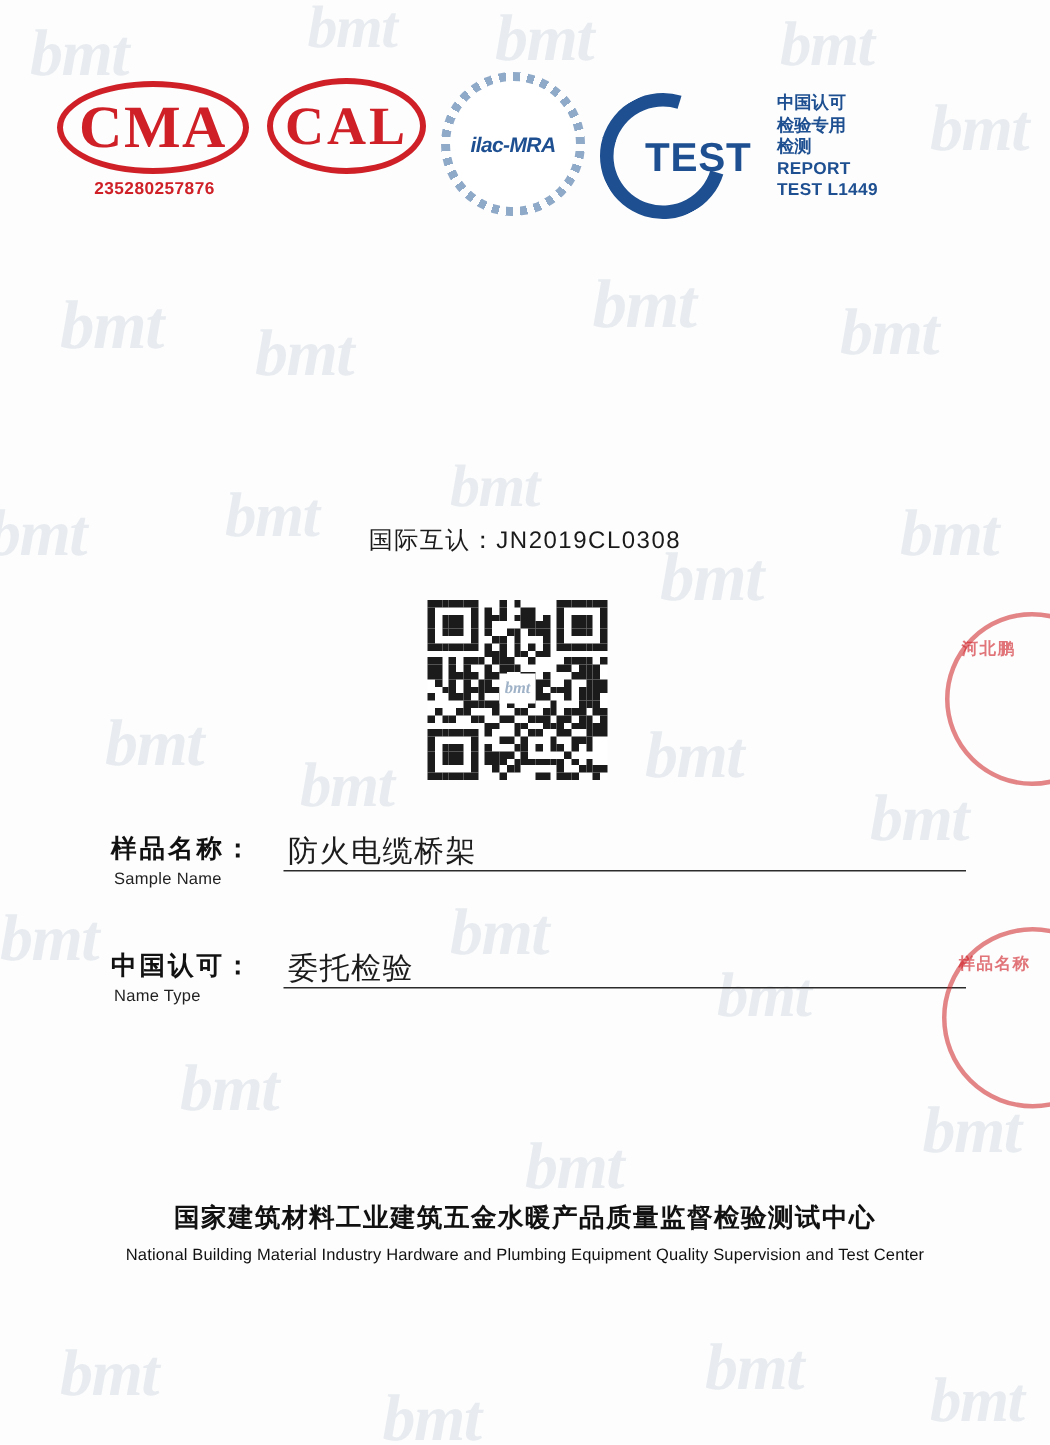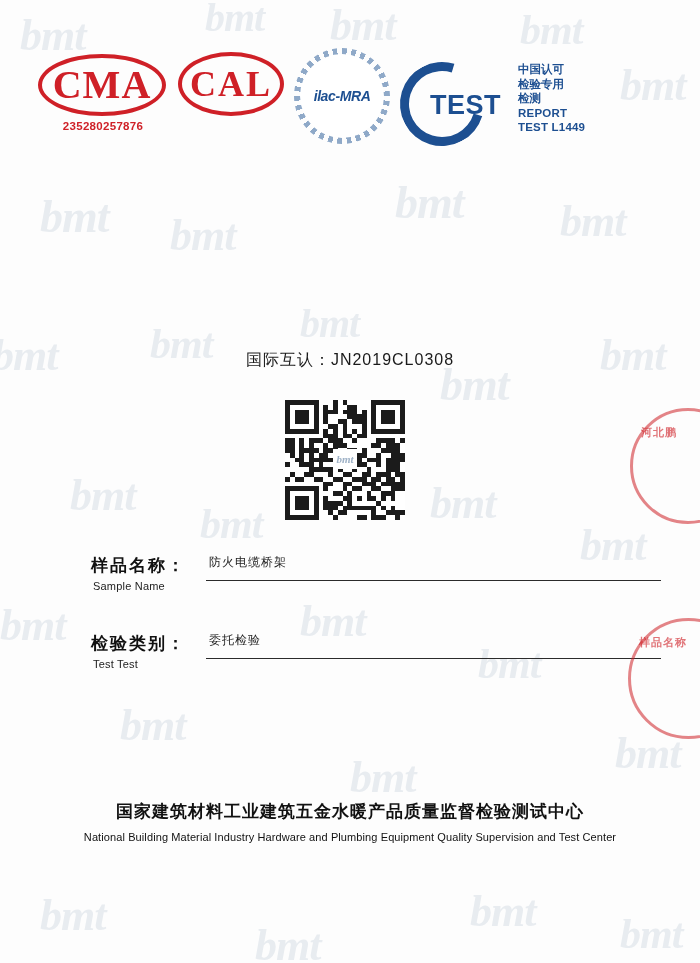--- a/index.html
+++ b/index.html
@@ -255,21 +255,21 @@
     font-style: italic;
     font-weight: bold;
     font-size: 11px;
     color: #9fb2c7;
   }
 
   
   .fields {
     position: absolute;
     top: 548px;
-    left: 91px;
+    left: 74px;
     width: 570px;
     z-index: 20;
   }
   .field {
     position: relative;
     height: 78px;
   }
   .field .lbl-cn {
     position: absolute;
     left: 0;
@@ -286,21 +286,21 @@
     top: 32px;
     font-size: 11px;
     color: #222;
     letter-spacing: 0.2px;
   }
   .field .val {
     position: absolute;
     left: 118px;
     top: 6px;
     font-family: "DejaVu Sans", sans-serif;
-    font-size: 12px;
+    font-size: 20px;
     letter-spacing: 1px;
     color: #1c1c1c;
   }
   .field .rule {
     position: absolute;
     left: 115px;
     top: 32px;
     width: 455px;
     border-bottom: 1px solid #2b2b2b;
   }
@@ -1107,22 +1107,22 @@
 
     <div class="field">
       <div class="lbl-cn">样品名称：</div>
       <div class="lbl-en">Sample Name</div>
       <div class="val">防火电缆桥架</div>
       <div class="rule"></div>
     </div>
 
 
     <div class="field">
-      <div class="lbl-cn">检验类别：</div>
-      <div class="lbl-en">Test Test</div>
+      <div class="lbl-cn">中国认可：</div>
+      <div class="lbl-en">Name Type</div>
       <div class="val">委托检验</div>
       <div class="rule"></div>
     </div>
   </div>
 
   <div class="footer">
     <div class="cn">国家建筑材料工业建筑五金水暖产品质量监督检验测试中心</div>
     <div class="en">National Building Material Industry Hardware and Plumbing Equipment Quality Supervision and Test Center</div>
   </div>
 

